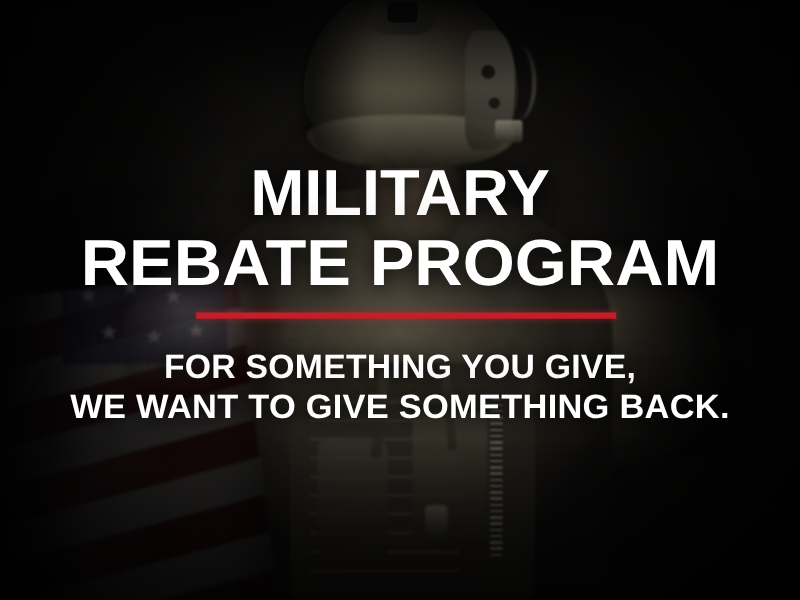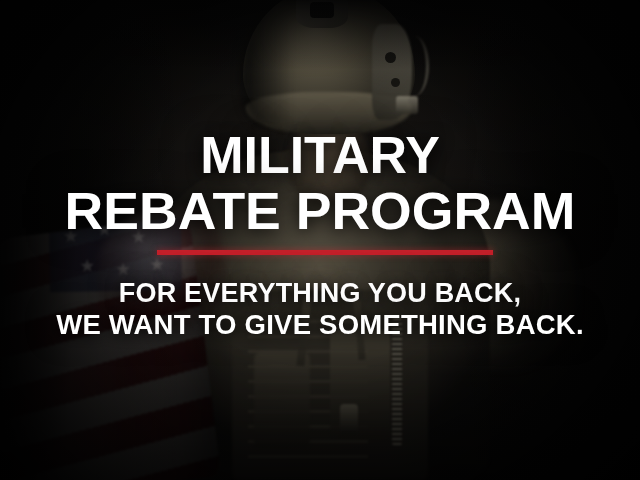--- a/index.html
+++ b/index.html
@@ -353,17 +353,17 @@
     <div class="layer edge-right"></div>
     <div class="layer vignette"></div>
   </div>
 
   <div id="overlay">
     <div class="headline" id="title-line-1">MILITARY</div>
     <div class="headline" id="title-line-2">REBATE PROGRAM</div>
 
     <div id="divider"></div>
 
-    <div class="subline" id="sub-line-1">FOR EVERYTHING YOU BACK,</div>
+    <div class="subline" id="sub-line-1">FOR SOMETHING YOU GIVE,</div>
     <div class="subline" id="sub-line-2">WE WANT TO GIVE SOMETHING BACK.</div>
   </div>
 
 </div>
 
 </body></html>

